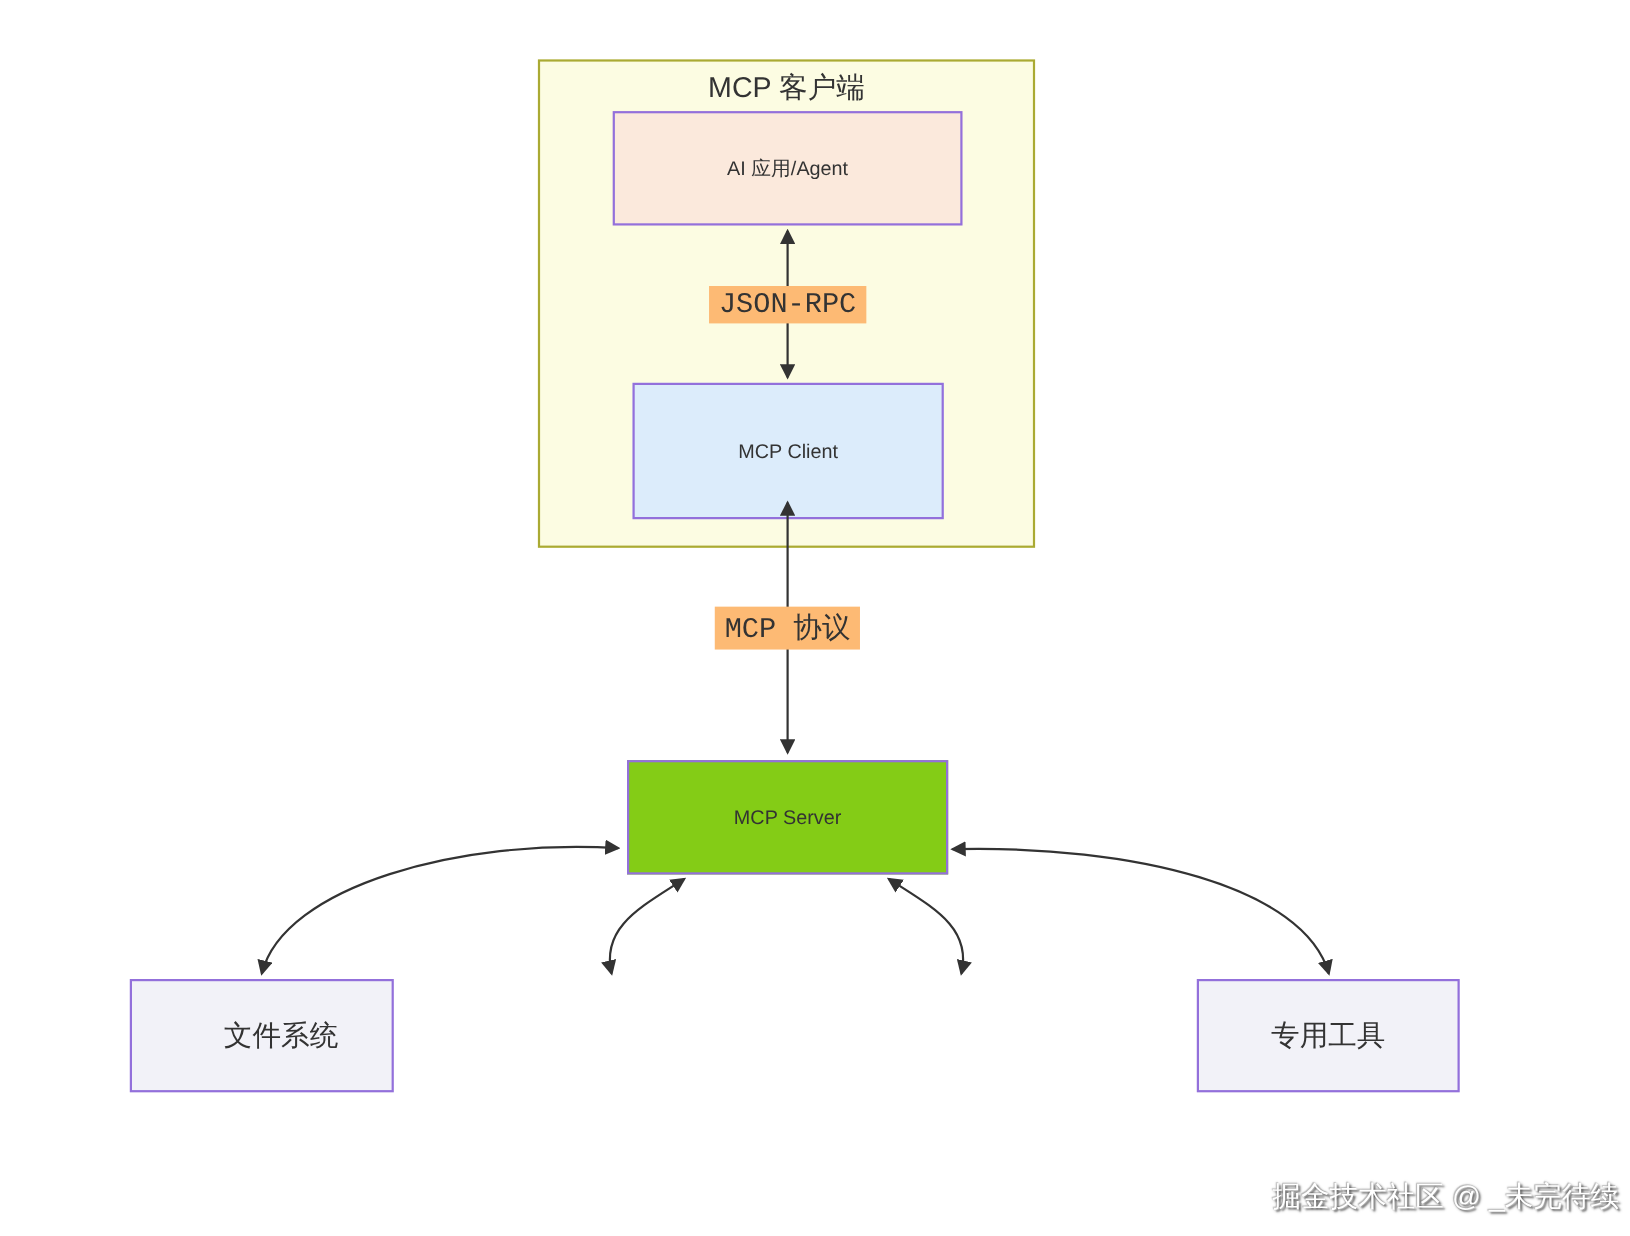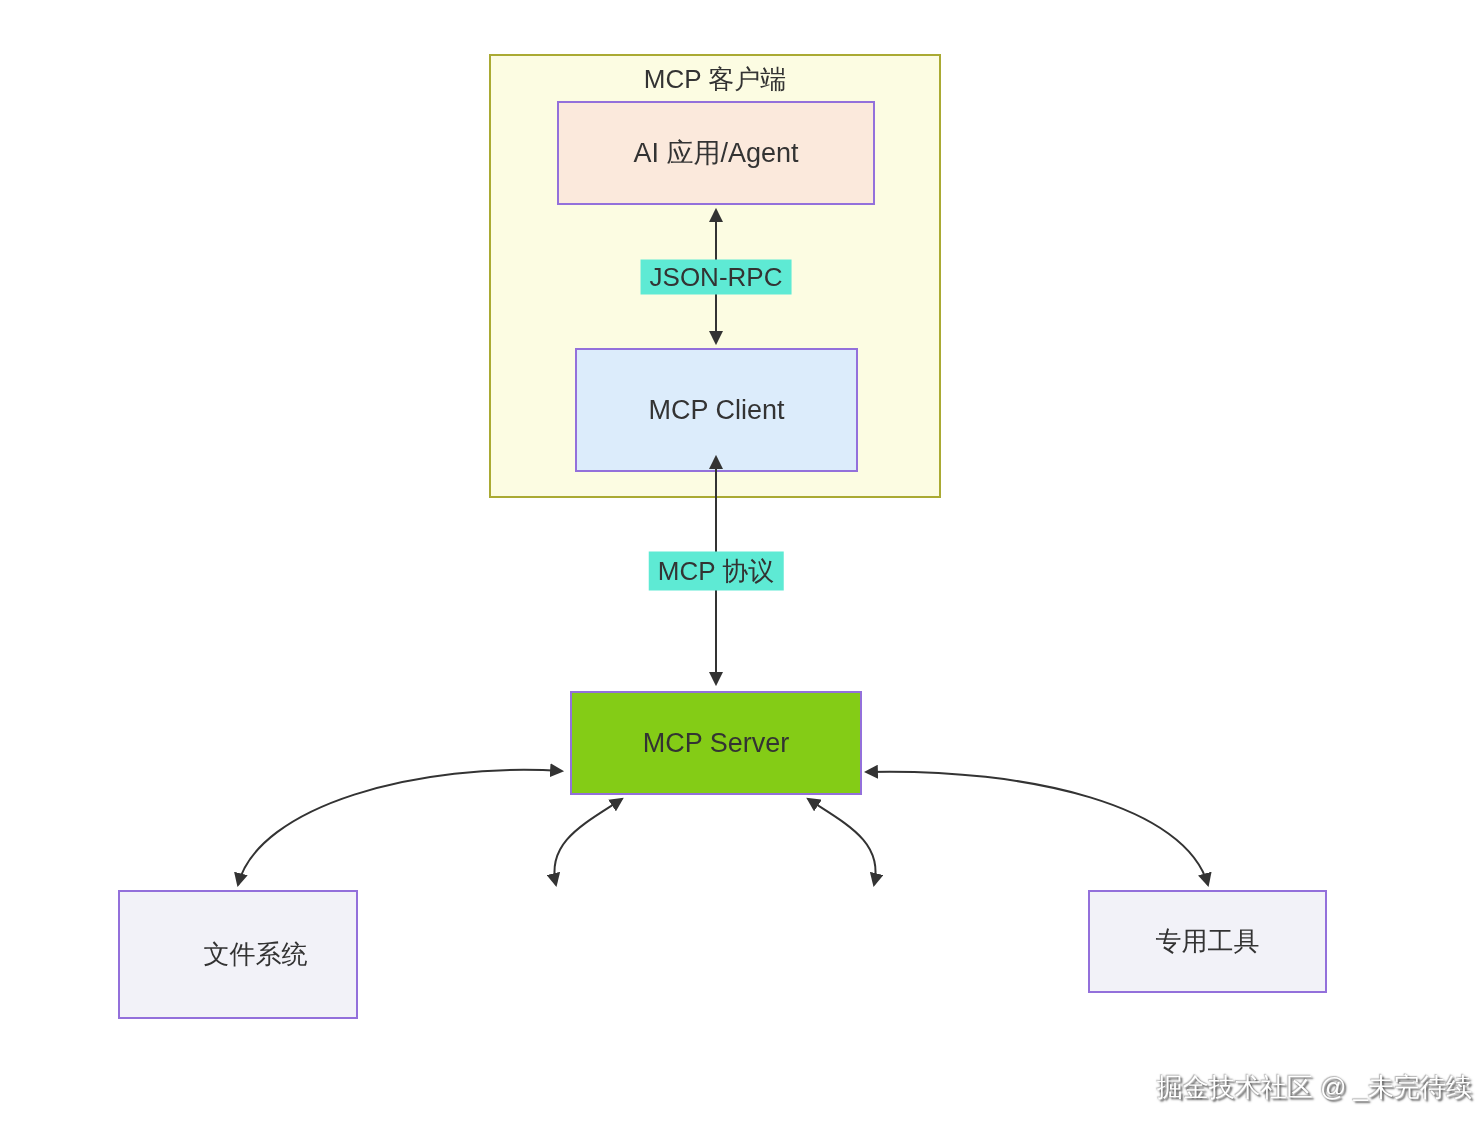--- a/index.html
+++ b/index.html
@@ -11,34 +11,34 @@
   .group{position:absolute;background:#fcfce2;border:2px solid #aaaa33;box-sizing:border-box;}
   #client-group{left:489px;top:54px;width:452px;height:444px;}
   #server-group{left:52px;top:643px;width:1341px;height:398px;}
   .group-title{
     position:absolute;top:6px;left:0;width:100%;text-align:center;
     font-size:26px;font-weight:500;color:#333333;
   }
   .node{
     position:absolute;border:2px solid #9370db;box-sizing:border-box;
     display:flex;align-items:center;justify-content:center;
-    font-size:27px;color:#333333;z-index:2;
+    font-size:18px;color:#333333;z-index:2;
   }
   #node-ai{left:557px;top:101px;width:318px;height:104px;background:#fbe9dc;}
   #node-client{left:575px;top:348px;width:283px;height:124px;background:#dcecfb;}
   #node-server{left:570px;top:691px;width:292px;height:104px;background:#84cc16;}
   .leaf{background:#f2f2f8;font-size:26px;}
-  #node-fs{left:118px;top:890px;width:240px;height:129px;padding-left:35px;}
+  #node-fs{left:118px;top:890px;width:240px;height:103px;padding-left:35px;}
   #node-db{left:454px;top:890px;width:206px;height:103px;}
   #node-api{left:756px;top:890px;width:235px;height:103px;}
   #node-tools{left:1088px;top:890px;width:239px;height:103px;}
   #edges-svg{position:absolute;left:0;top:0;z-index:3;pointer-events:none;}
   .edge-label{
     position:absolute;transform:translate(-50%,-50%);
-    background:#5eead4;padding:2px 9px;font-size:26px;color:#333333;z-index:4;white-space:nowrap;
+    background:#fdba74;padding:2px 9px;font-size:26px;color:#333333;z-index:4;white-space:nowrap;font-family:Liberation Mono, monospace;
   }
   #label-jsonrpc{left:716px;top:277px;}
   #label-protocol{left:716px;top:571px;}
   .watermark{
     position:absolute;right:10px;top:1070px;font-size:26px;font-weight:normal;
     color:#ffffff;z-index:5;
     text-shadow:2px 2px 2px rgba(80,80,80,0.9),-1px -1px 1px rgba(150,150,150,0.6),0 0 2px rgba(120,120,120,0.7);
   }
 </style>
 </head>

